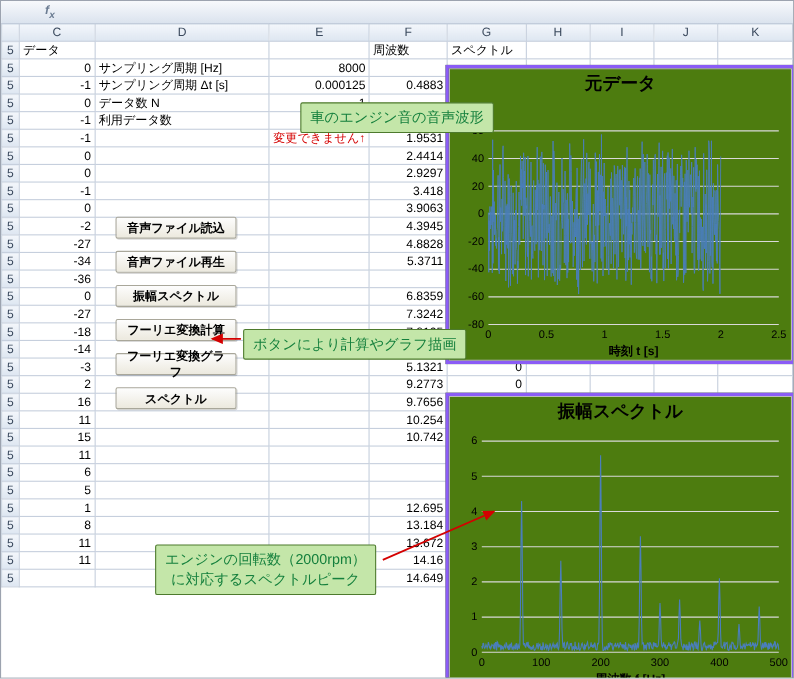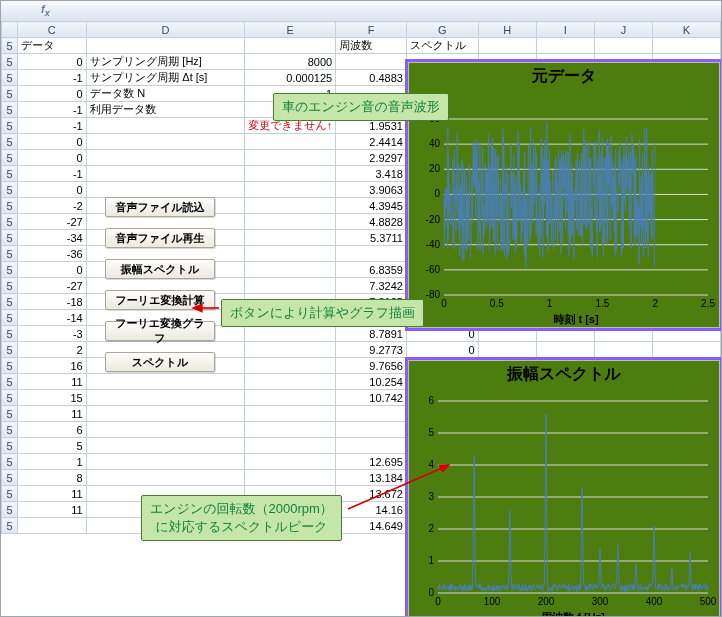--- a/index.html
+++ b/index.html
@@ -282,21 +282,21 @@
             <td></td>
             <td></td>
             <td></td>
             <td></td>
           </tr>
           <tr>
             <th>5</th>
             <td>-3</td>
             <td class="l"></td>
             <td></td>
-            <td>8.7891</td>
+            <td>5.1321</td>
             <td>0</td>
             <td></td>
             <td></td>
             <td></td>
             <td></td>
           </tr>
           <tr>
             <th>5</th>
             <td>2</td>
             <td class="l"></td>

